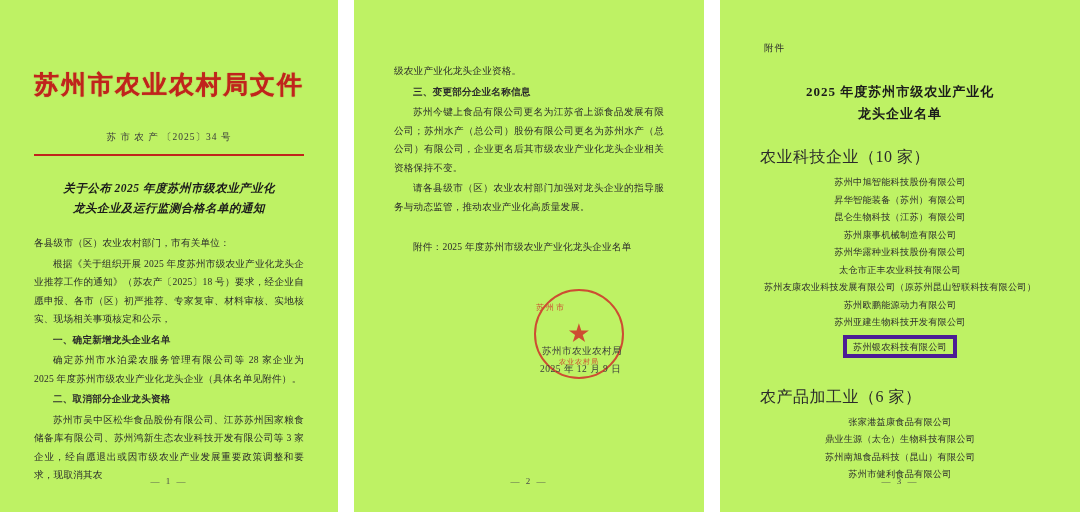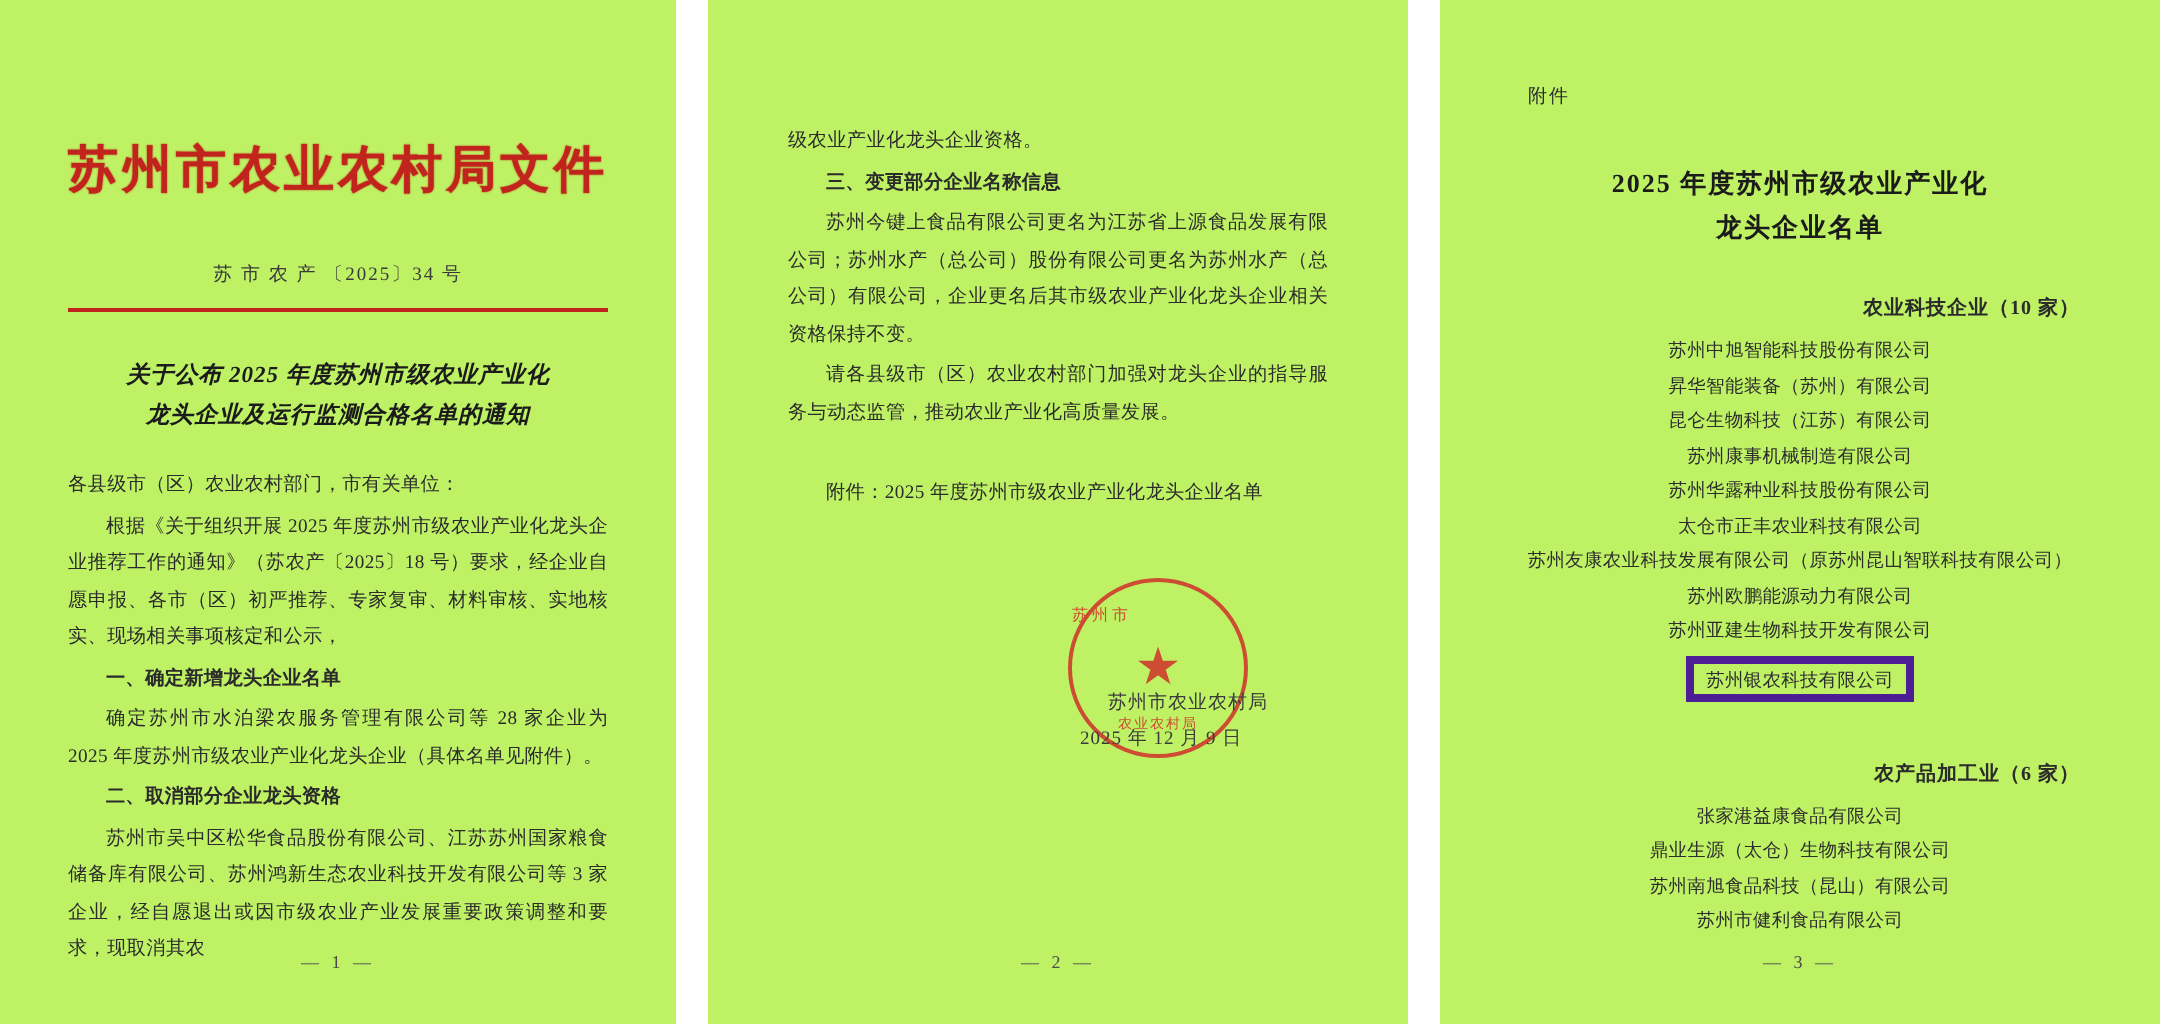--- a/index.html
+++ b/index.html
@@ -114,21 +114,21 @@
   .seal-text-bottom {
     position: absolute;
     left: 0; right: 0; bottom: 10px;
     text-align: center;
     color: #d0312a;
     font-size: 7px;
     letter-spacing: 1px;
   }
   .sign-line {
     position: absolute;
-    left: 160px;
+    left: 148px;
     top: 62px;
     font-size: 9.5px;
     color: #3b3b3b;
     letter-spacing: 0.5px;
   }
   .date-line {
     position: absolute;
     left: 146px;
     top: 80px;
     font-size: 9.5px;
@@ -147,23 +147,23 @@
   .list-title {
     text-align: center;
     font-size: 13px;
     font-weight: bold;
     color: #1b1b1b;
     line-height: 22px;
     margin-top: 26px;
     letter-spacing: 1px;
   }
   .cat-head {
-    text-align: right;
-    font-size: 10px;
-    font-weight: bold;
+    text-align: left;
+    font-size: 16px;
+    font-weight: normal;
     color: #2b2b2b;
     margin-top: 22px;
     letter-spacing: 0.5px;
   }
   .cat-head.second { margin-top: 26px; }
   .company {
     font-size: 9.2px;
     color: #2d2d2d;
     line-height: 17.5px;
     text-align: center;

